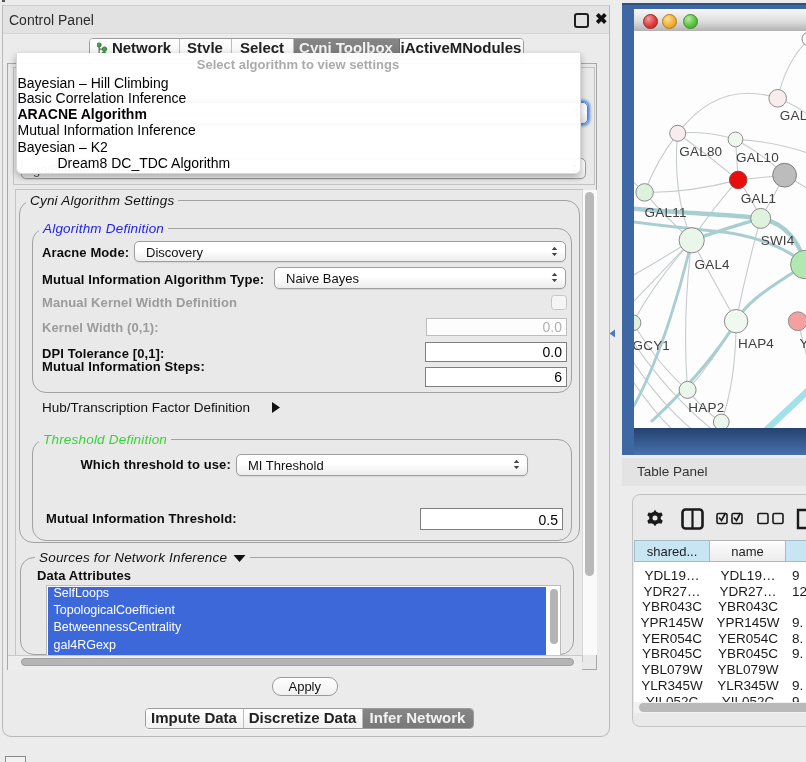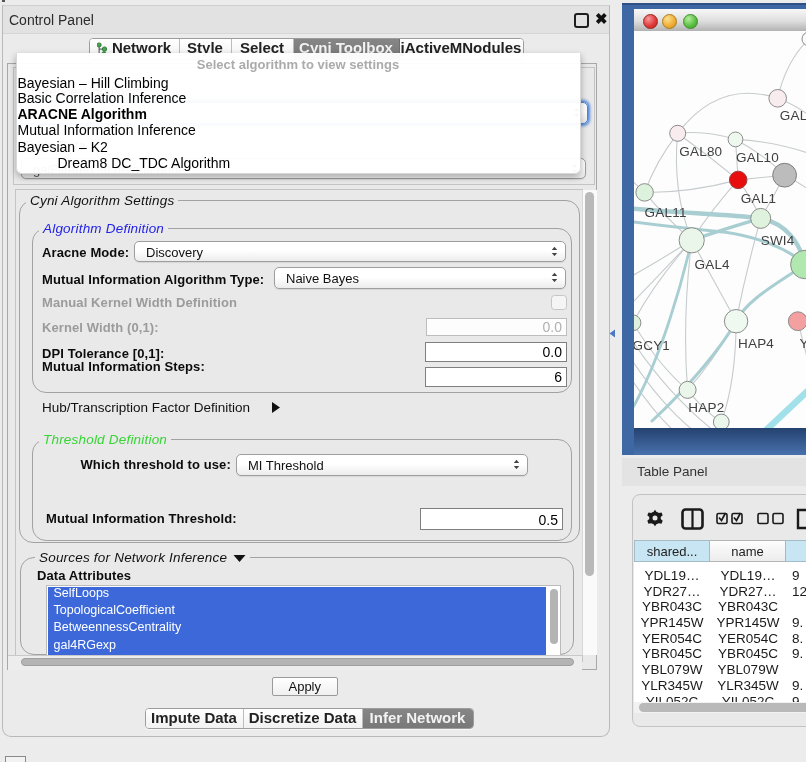--- a/index.html
+++ b/index.html
@@ -166,21 +166,21 @@
       </div>
 
       <div class="abs" style="left:0px;top:591px;width:574px;height:13.5px;background:#ededed;border-top:1px solid #c9c9c9;"></div>
       <div class="abs" style="left:13px;top:593.5px;width:553px;height:8.5px;background:#b5b5b5;border:1px solid #9f9f9f;border-radius:5px;box-sizing:border-box;"></div>
 
       <div class="abs" style="left:574px;top:126px;width:14.5px;height:465px;background:#fafafa;border-left:1px solid #d8d8d8;"></div>
       <div class="abs" style="left:577px;top:128.2px;width:9px;height:384px;background:#b9b9b9;border-radius:4.5px;"></div>
     </div>
 
     <div class="abs" style="left:268.5px;top:671px;width:64.5px;height:17px;background:linear-gradient(#ffffff,#f0f0f0);
-         border:1px solid #9a9a9a;border-radius:2px;text-align:center;font-size:13px;color:#111;line-height:17px;">Apply</div>
+         border:1px solid #9a9a9a;border-radius:9px;text-align:center;font-size:13px;color:#111;line-height:17px;">Apply</div>
 
     <div class="seg" style="left:141.5px;top:701.5px;height:19px;">
       <div class="s" style="width:98px;">Impute Data</div>
       <div class="s" style="width:119px;">Discretize Data</div>
       <div class="s sel" style="width:110px;">Infer Network</div>
     </div>
   </div>
 
   <div id="popup" class="abs">
     <div class="head">Select algorithm to view settings</div>

